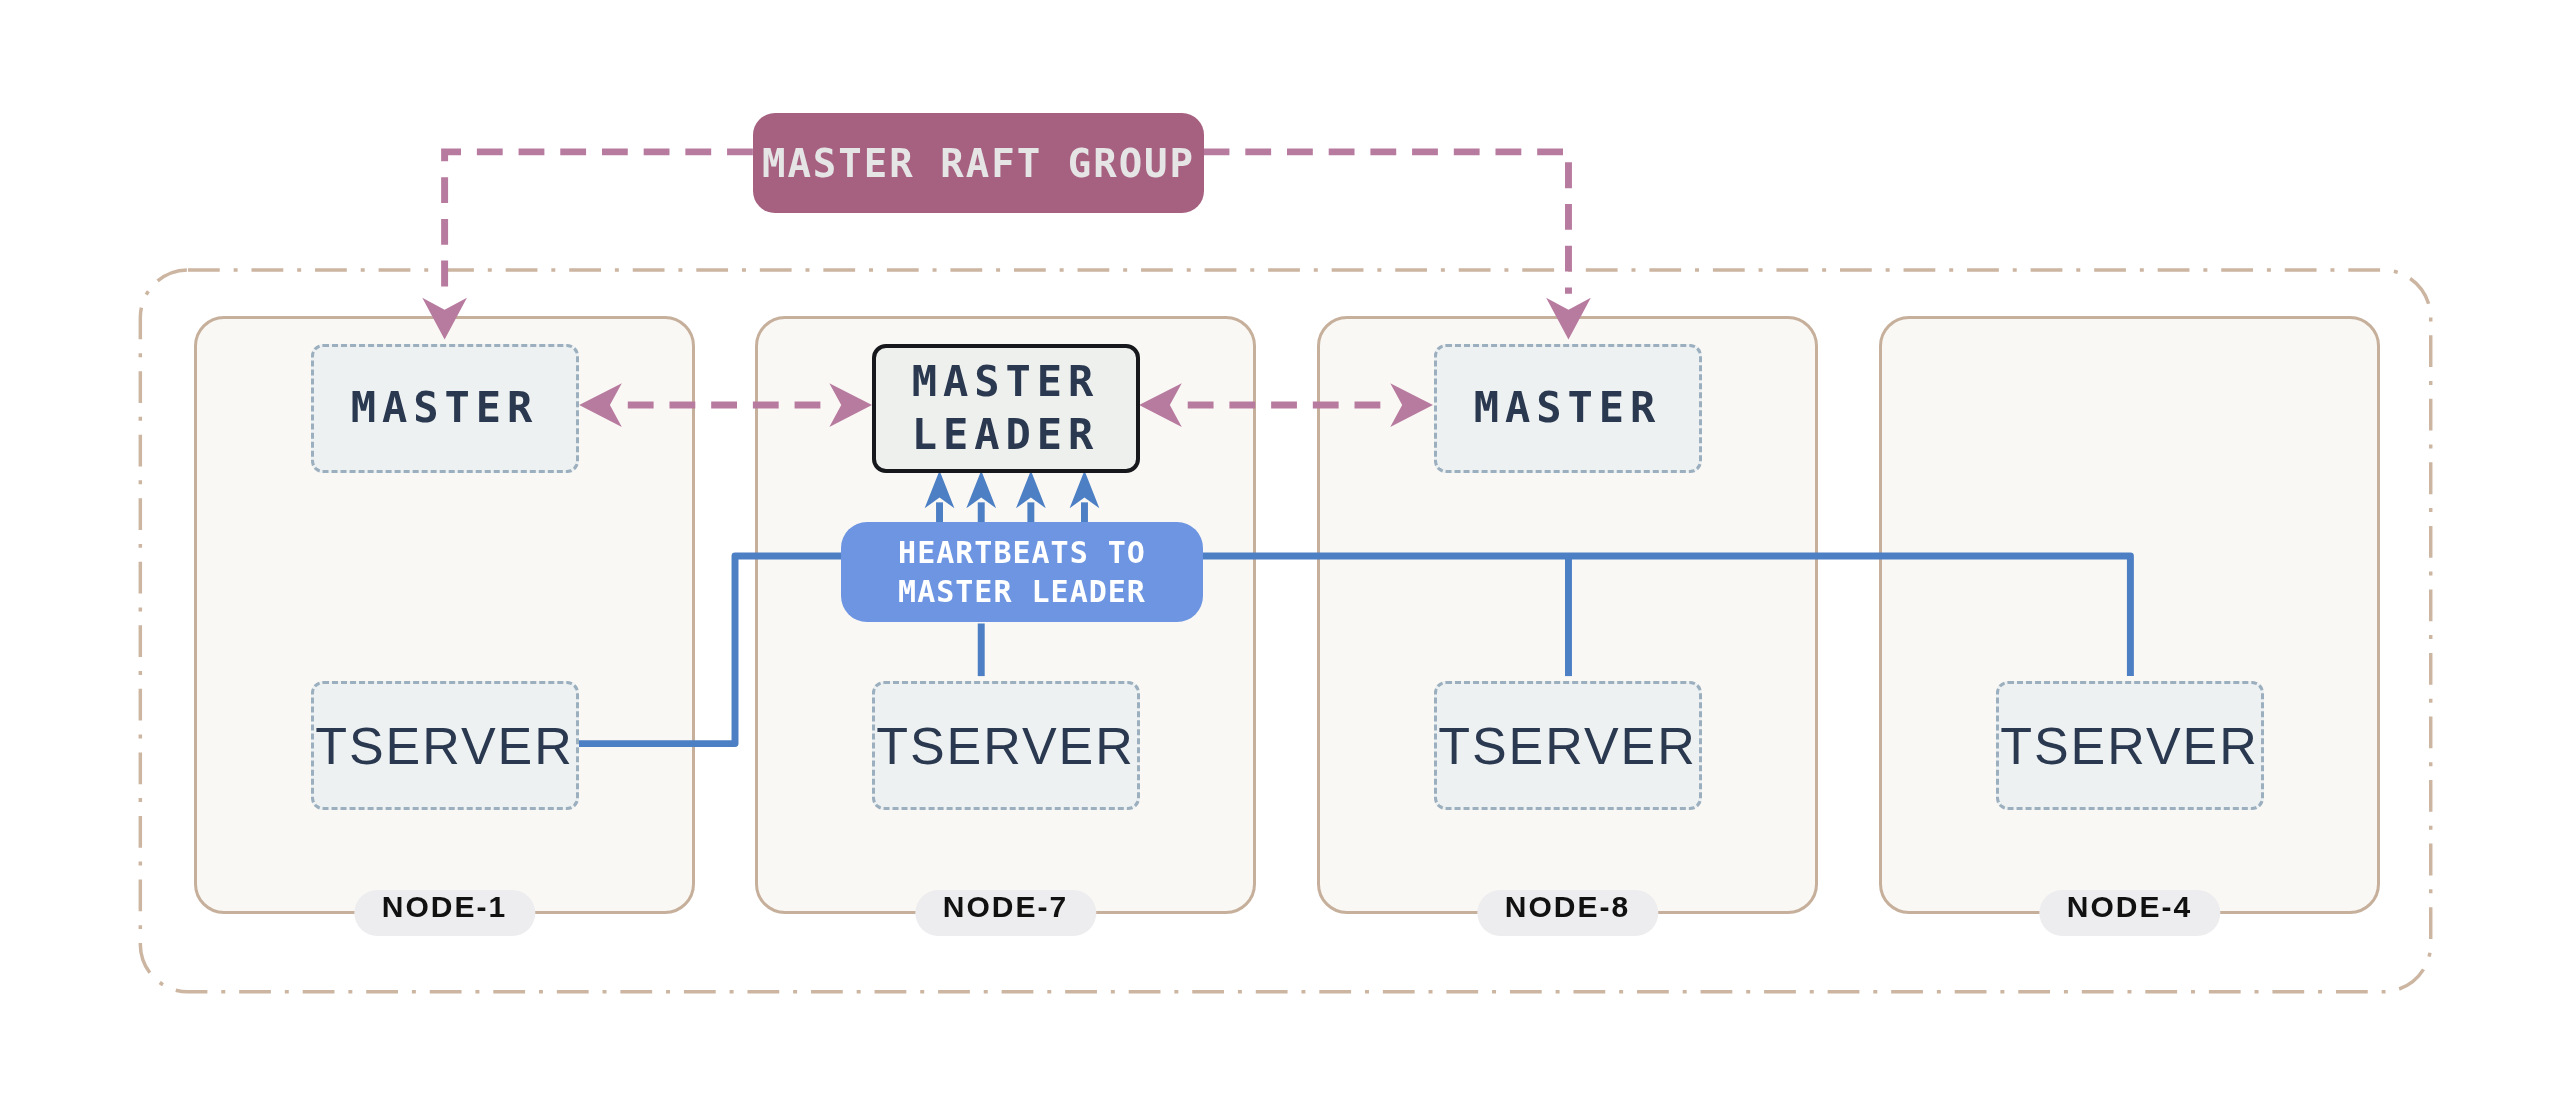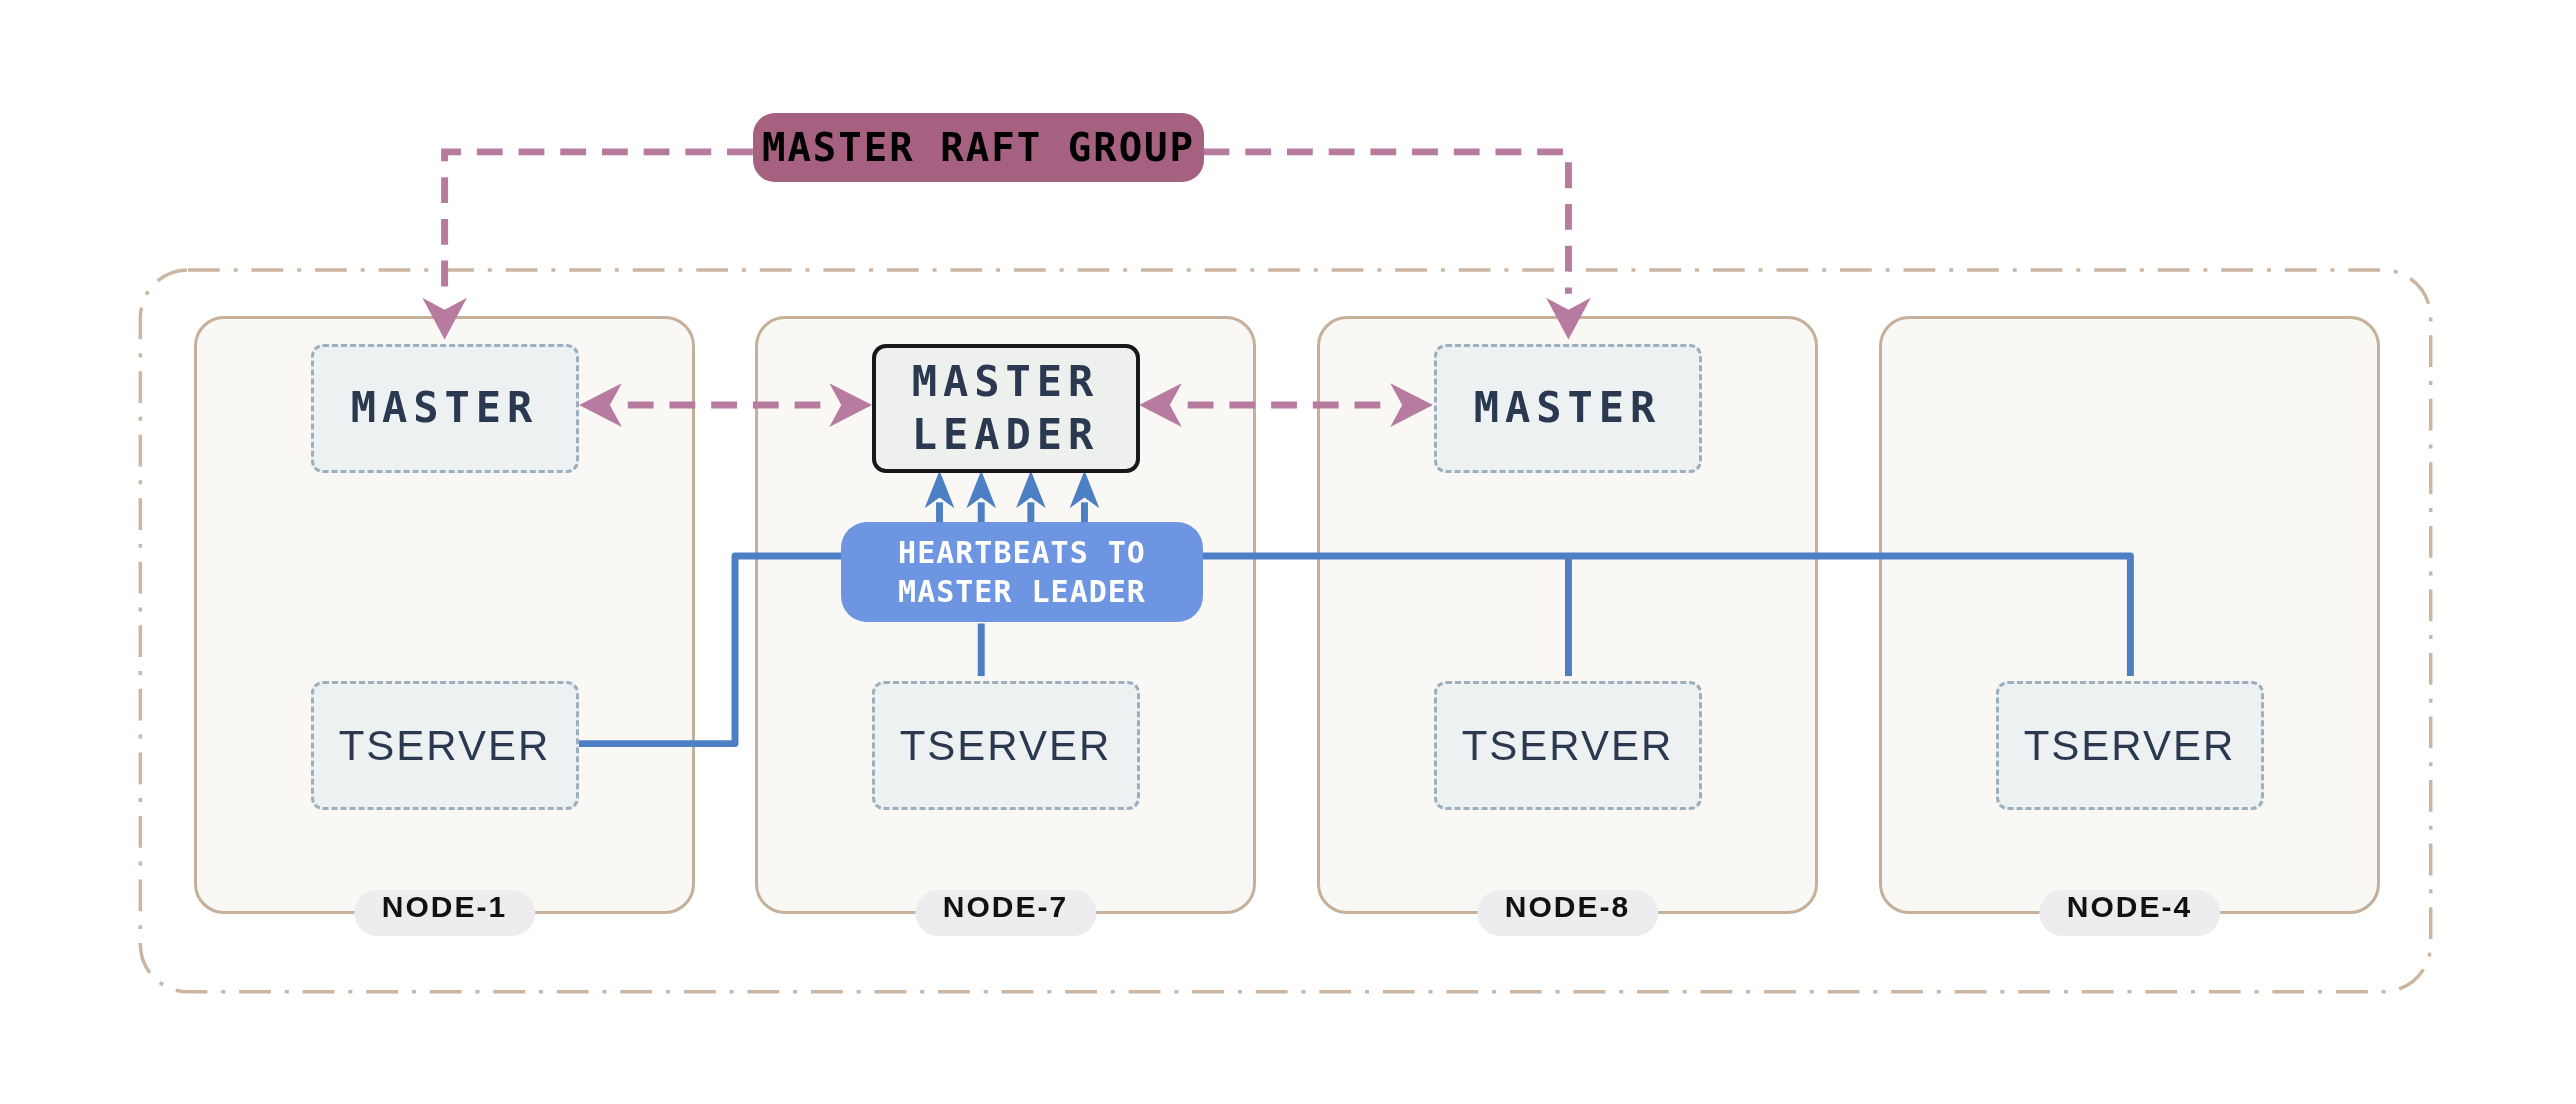--- a/index.html
+++ b/index.html
@@ -54,44 +54,44 @@
     font-weight:bold;font-size:42px;letter-spacing:6px;line-height:1.25;
   }
   .leader-box{
     border:4px solid var(--leader_border);
     background:#eef0ee;
     border-radius:14px;
     padding:0 20px;
   }
   .tserver-box{top:362px;
     font-family:"Liberation Sans","DejaVu Sans",sans-serif;
-    font-weight:400;font-size:42px;letter-spacing:2px;
+    font-weight:400;font-size:52px;letter-spacing:2px;
   }
   .pill{
     position:absolute;
     top:571px;left:50%;transform:translateX(-50%);
     height:46px;
     padding:0 28px;
     display:flex;justify-content:center;
     background:var(--pill_fill);
     border-radius:23px;
     color:var(--pill_text);
     font-family:Liberation Sans, sans-serif;
     font-weight:bold;font-size:30px;letter-spacing:2px;
     z-index:12;
     white-space:nowrap;
   }
   
   .raft-badge{
     position:absolute;
-    left:753px;top:113px;width:451px;height:69px;
+    left:753px;top:113px;width:451px;height:100px;
     background:var(--plum_badge);
     border-radius:22px;
     display:flex;align-items:center;justify-content:center;
-    color:#000000;
+    color:#e5e5e5;
     font-weight:bold;font-size:39px;letter-spacing:2px;
     z-index:20;
     white-space:nowrap;
   }
   .hb-badge{
     position:absolute;
     left:841px;top:522px;width:362px;height:100px;
     background:var(--blue_badge);
     border-radius:26px;
     display:flex;flex-direction:column;align-items:center;justify-content:center;

